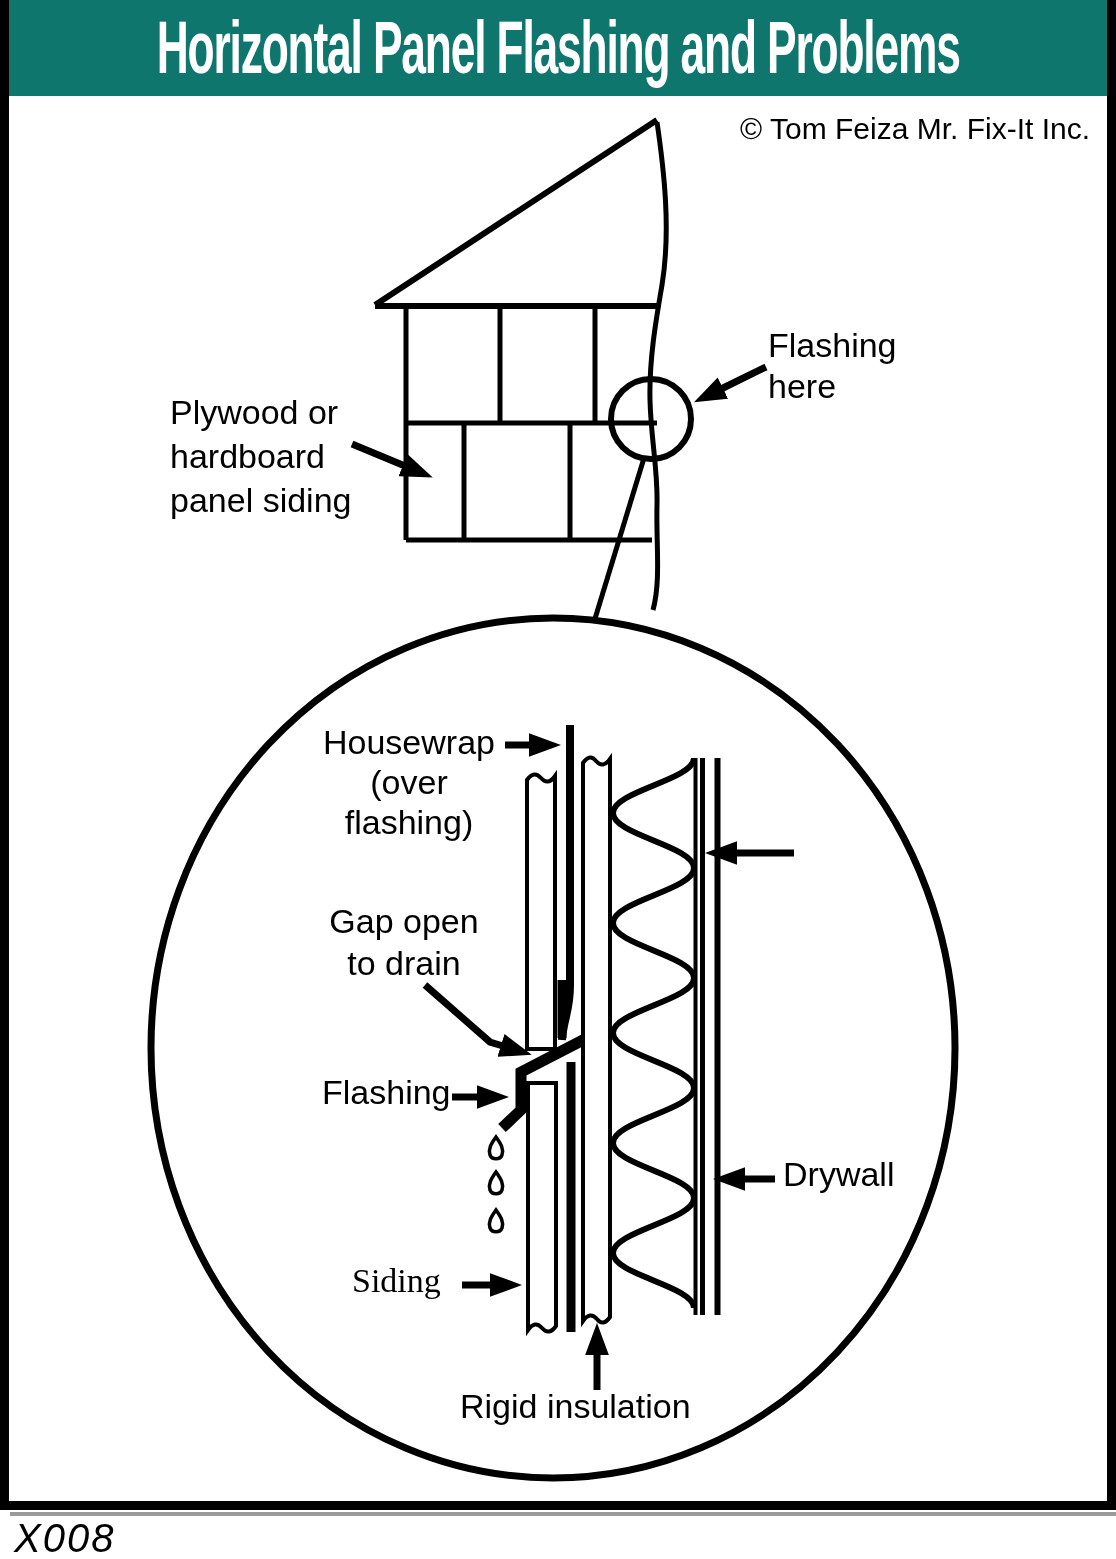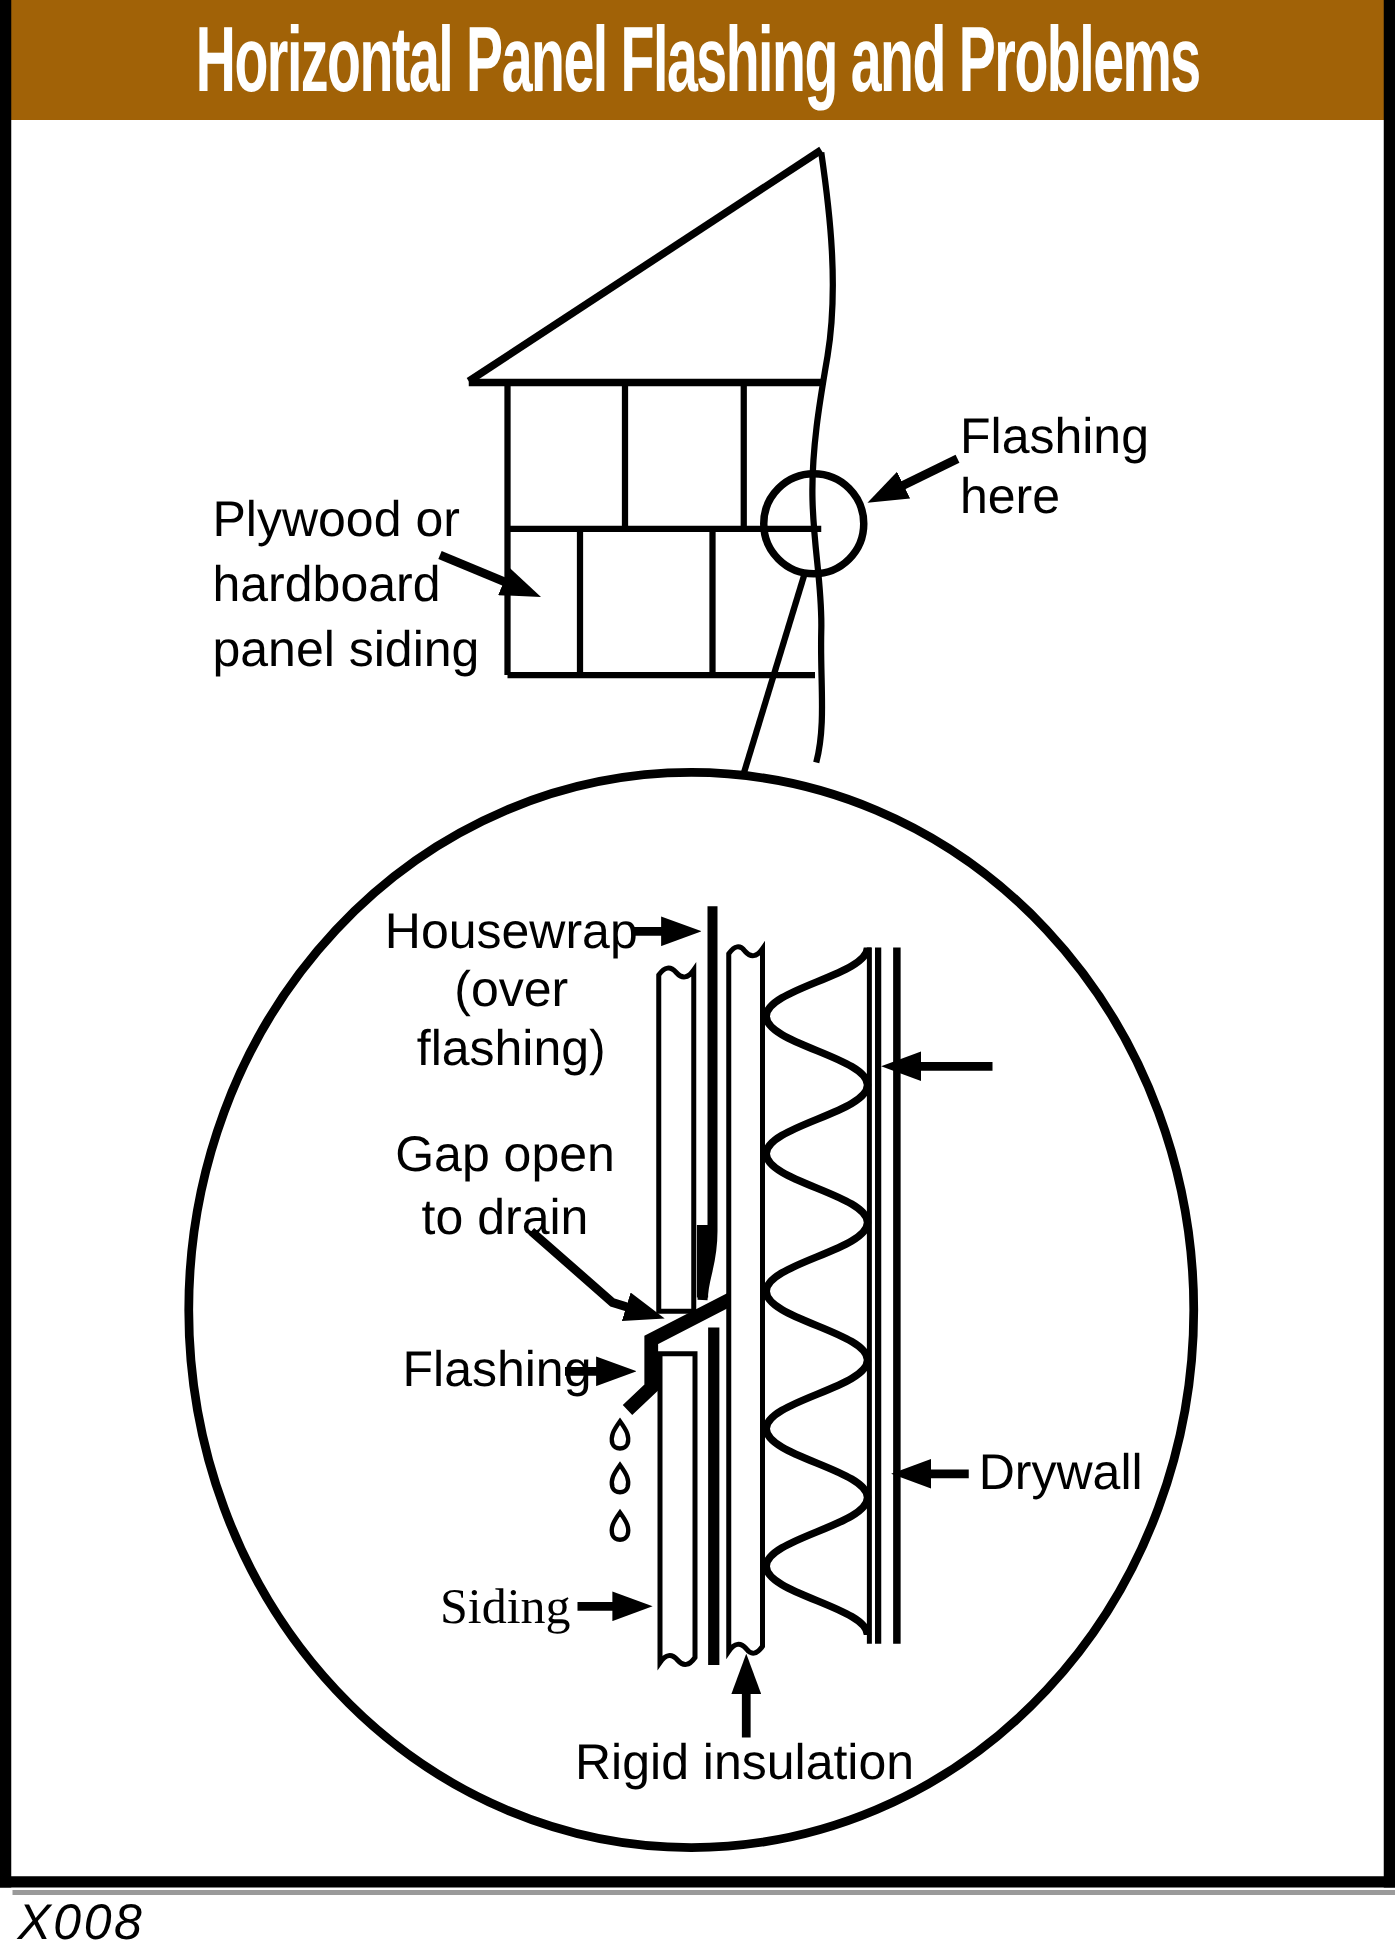--- a/index.html
+++ b/index.html
@@ -1,26 +1,26 @@
 <!DOCTYPE html>
 <html><head>
 <meta charset="utf-8">
 <style>
   html,body{margin:0;padding:0;background:#fff;}
   .page{position:relative;width:1116px;height:1559px;background:#ffffff;overflow:hidden;
         font-family:"Liberation Sans",sans-serif;color:#000;}
-  .titlebar{position:absolute;top:0;left:0;width:1116px;height:96px;background:#a16207;
+  .titlebar{position:absolute;top:0;left:0;width:1116px;height:96px;background:#0f766e;
             display:flex;align-items:center;justify-content:center;}
   .title-text{color:#fff;font-weight:bold;font-size:74px;line-height:1;
               transform:scaleX(0.60);transform-origin:center;white-space:nowrap;letter-spacing:-2px;}
   .border-left,.border-right{position:absolute;top:0;width:9px;height:1510px;background:#000;}
   .border-left{left:0;} .border-right{left:1107px;}
   .border-bottom{position:absolute;left:0;top:1501px;width:1116px;height:9px;background:#000;}
   .shadow-line{position:absolute;left:10px;top:1512px;width:1106px;height:4px;background:#9a9a9a;}
-  .label{position:absolute;font-size:40px;line-height:1.2;white-space:pre-line;color:#000;}
+  .label{position:absolute;font-size:34px;line-height:1.2;white-space:pre-line;color:#000;}
   .lbl-copyright{top:111px;left:640px;width:450px;text-align:right;font-size:30px;}
   .lbl-plywood{top:390px;left:170px;width:260px;line-height:1.3;}
   .lbl-flashing-here{top:325px;left:768px;width:200px;}
   .lbl-housewrap{top:722px;left:294px;width:230px;text-align:center;line-height:1.18;}
   .lbl-gap{top:900px;left:289px;width:230px;text-align:center;line-height:1.24;}
   .lbl-flashing{top:1072px;left:322px;}
   .lbl-siding{top:1261px;left:352px;font-family:Liberation Serif, serif;}
   .lbl-rigid{top:1386px;left:460px;width:300px;white-space:nowrap;}
   .lbl-vapor{top:831px;left:800px;width:200px;}
   .lbl-drywall{top:1154px;left:783px;}
@@ -106,20 +106,21 @@
         <path d="M 425,985 L 490,1042 L 503,1046" marker-end="url(#ah)"></path>
         <path d="M 452,1097 L 479,1097" marker-end="url(#ah)"></path>
         <path d="M 462,1285 L 492,1285" marker-end="url(#ah)"></path>
         <path d="M 597,1390 L 597,1353" marker-end="url(#ah)"></path>
         <path d="M 794,853 L 735,853" marker-end="url(#ah)"></path>
         <path d="M 775,1179 L 743,1179" marker-end="url(#ah)"></path>
       </g>
     </g>
   </svg>
 
+  <div class="label lbl-copyright">© Tom Feiza Mr. Fix-It Inc.</div>
   <div class="label lbl-plywood">Plywood or
 hardboard
 panel siding</div>
   <div class="label lbl-flashing-here">Flashing
 here</div>
   <div class="label lbl-gap">Gap open
 to drain</div>
   <div class="label lbl-housewrap">Housewrap
 (over
 flashing)</div>

